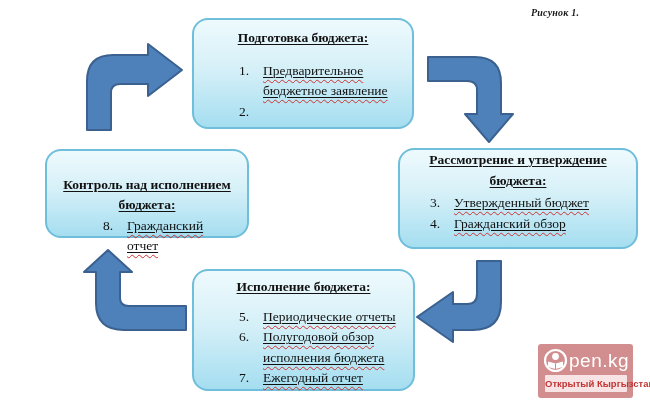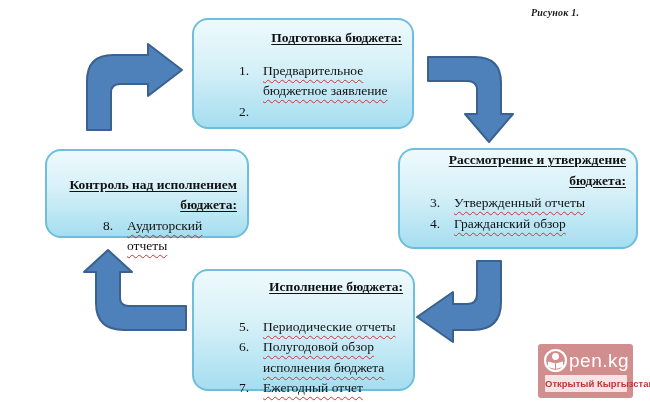--- a/index.html
+++ b/index.html
@@ -16,35 +16,35 @@
     position:absolute;box-sizing:border-box;
     border:2px solid #6fbedb;border-radius:16px;
     background:linear-gradient(to bottom,#eefafd 0%,#d6f0f8 45%,#a5def0 100%);
     font-size:13.5px;line-height:20.5px;
   }
   .box-top{left:192px;top:18px;width:222px;height:111px;padding-top:8px;}
   .box-right{left:398px;top:148px;width:240px;height:101px;padding-top:0;}
   .box-bottom{left:192px;top:269px;width:223px;height:122px;padding-top:6px;}
   .box-left{left:45px;top:149px;width:204px;height:89px;padding-top:24px;line-height:20px;}
   .box-title{
-    text-align:right;font-weight:bold;padding:0 10px;
+    text-align:center;font-weight:bold;padding:0 10px;
   }
   .box-title .t-u{text-decoration:underline;text-decoration-thickness:1px;text-underline-offset:2px;}
   .box-top .box-title{margin-bottom:12px;}
-  .box-bottom .box-title{margin-bottom:19px;}
+  .box-bottom .box-title{margin-bottom:9px;}
   .box-right .box-title{margin-bottom:2px;}
   .box-left .box-title{margin-bottom:1px;}
   .items{display:block;}
   .box-top .items{padding:0 16px 0 45px;}
   .box-bottom .items{padding:0 14px 0 45px;}
   .box-right .items{padding:0 12px 0 30px;}
   .box-left .items{padding:0 27px 0 56px;}
   .item{display:flex;align-items:flex-start;}
   .item .num{flex:0 0 15px;margin-right:9px;text-align:left;}
-  .item .txt{text-decoration-thickness:1px;text-underline-offset:2px;}
+  .item .txt{text-decoration:underline;text-decoration-thickness:1px;text-underline-offset:2px;}
   .item .txt .wavy{
     text-decoration:underline wavy #cc3333;
     text-decoration-thickness:1px;text-underline-offset:4px;
   }
   .watermark{
     position:absolute;left:538px;top:344px;width:95px;height:54px;
     background:#d28e8e;border-radius:3px;
     font-family:"Liberation Sans","DejaVu Sans",sans-serif;
   }
   .wm-row{position:absolute;left:4px;top:3px;display:flex;align-items:center;}
@@ -83,21 +83,21 @@
         <span class="num">2.</span>
       </div>
     </div>
   </div>
 
   <div class="stage-box box-right">
     <div class="box-title"><span class="t-u">Рассмотрение и утверждение бюджета:</span></div>
     <div class="items">
       <div class="item">
         <span class="num">3.</span>
-        <span class="txt"><span class="wavy">Утвержденный отчеты</span></span>
+        <span class="txt"><span class="wavy">Утвержденный бюджет</span></span>
       </div>
       <div class="item">
         <span class="num">4.</span>
         <span class="txt"><span class="wavy">Гражданский обзор</span></span>
       </div>
     </div>
   </div>
 
   <div class="stage-box box-bottom">
     <div class="box-title"><span class="t-u">Исполнение бюджета:</span></div>
@@ -115,21 +115,21 @@
         <span class="txt"><span class="wavy">Ежегодный отчет</span></span>
       </div>
     </div>
   </div>
 
   <div class="stage-box box-left">
     <div class="box-title"><span class="t-u">Контроль над исполнением бюджета:</span></div>
     <div class="items">
       <div class="item">
         <span class="num">8.</span>
-        <span class="txt"><span class="wavy">Аудиторский отчеты</span></span>
+        <span class="txt"><span class="wavy">Гражданский отчет</span></span>
       </div>
     </div>
   </div>
 
   <div class="watermark">
     <div class="wm-row">
       <svg width="27" height="27" viewBox="0 0 27 27">
         <circle cx="13.5" cy="13.5" r="10.5" fill="none" stroke="#ffffff" stroke-width="2.2"></circle>
         <circle cx="13.5" cy="9.5" r="3.4" fill="#ffffff"></circle>
         <path d="M6 14.5 L13.5 16.5 L21 14.5 L21 20 L13.5 22 L6 20 Z" fill="#ffffff"></path>

